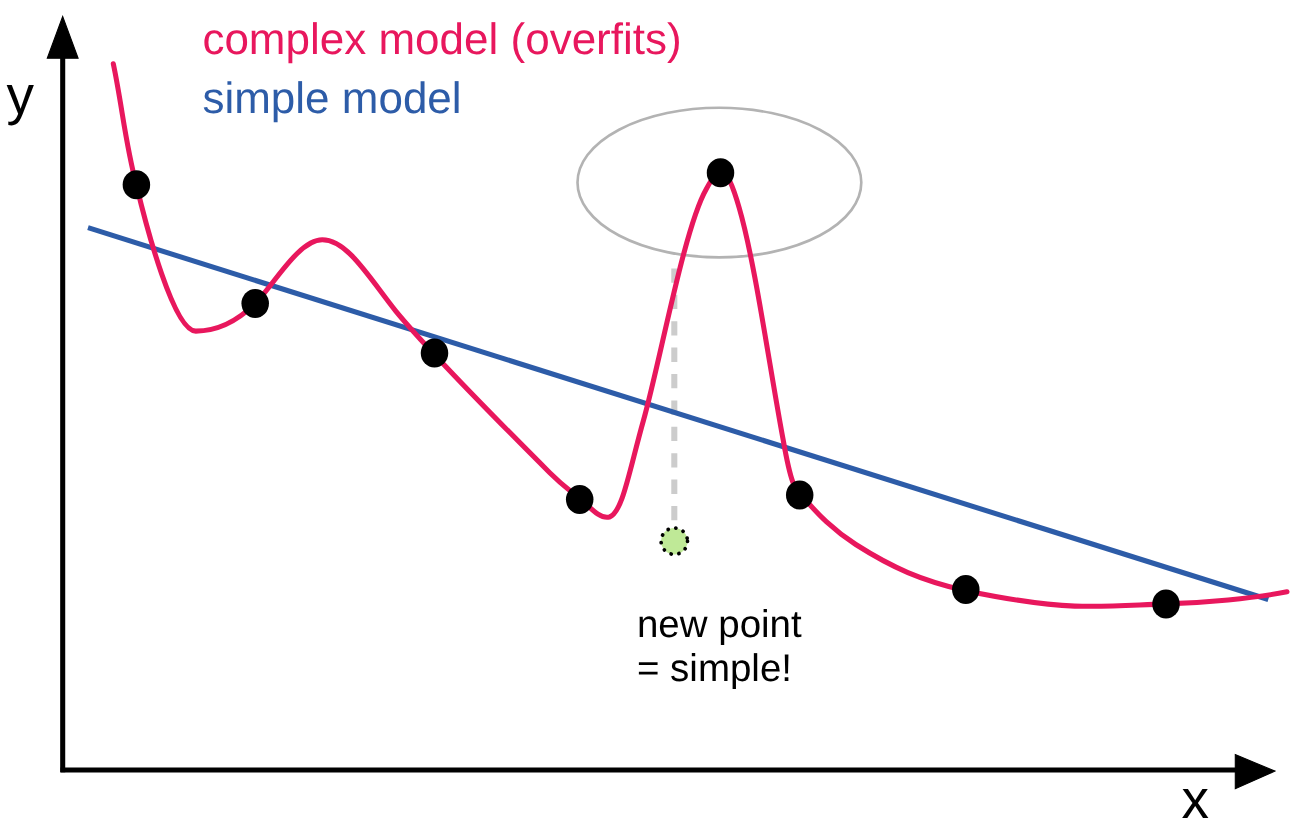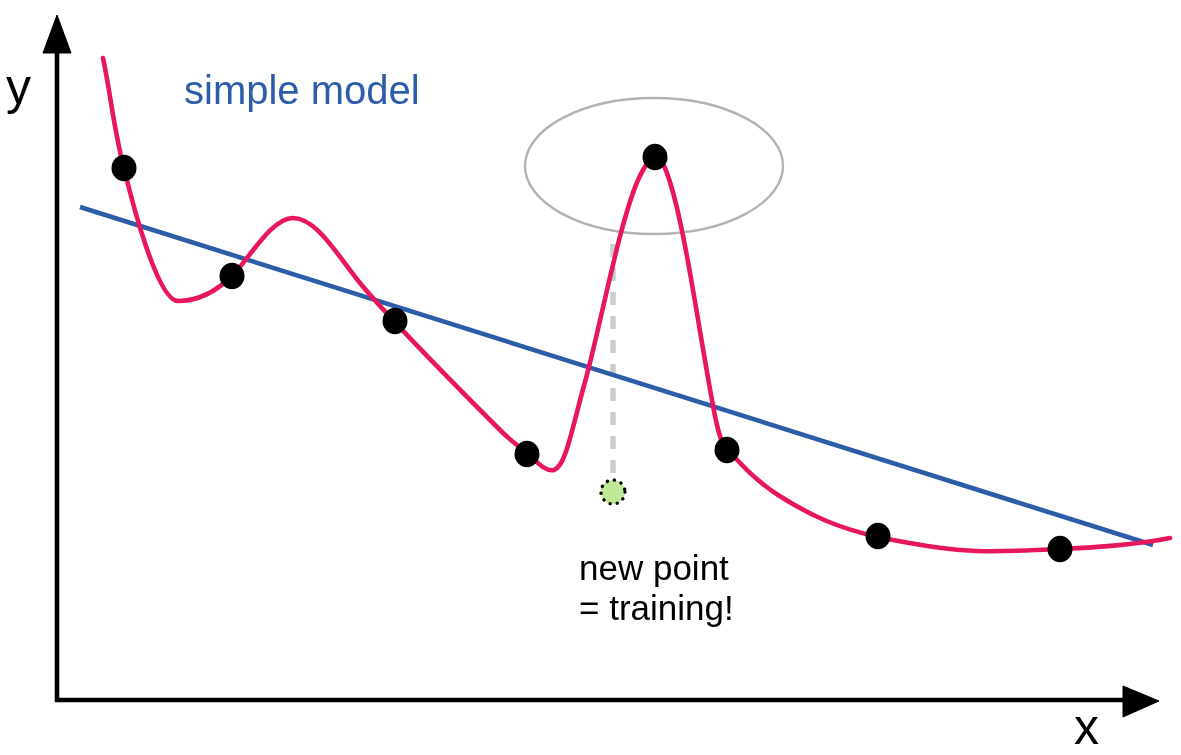--- a/index.html
+++ b/index.html
@@ -138,19 +138,20 @@
         <ellipse cx="878" cy="536" rx="12.5" ry="13.2" fill="#000000"></ellipse>
         <ellipse cx="1060" cy="549" rx="12.5" ry="13.2" fill="#000000"></ellipse>
       </g>
 
     <circle class="new-point" cx="613" cy="492" r="12"></circle>
   </svg>
 
   <div class="label axis-label y">y</div>
   <div class="label axis-label x">x</div>
 
+  <div class="label legend-complex">complex model (overfits)</div>
   <div class="label legend-simple">simple model</div>
 
 
   <div class="label newpoint-note"><span>new point</span>
-<span>= training!</span></div>
+<span>= simple!</span></div>
 
 </div>
 
 </body></html>

